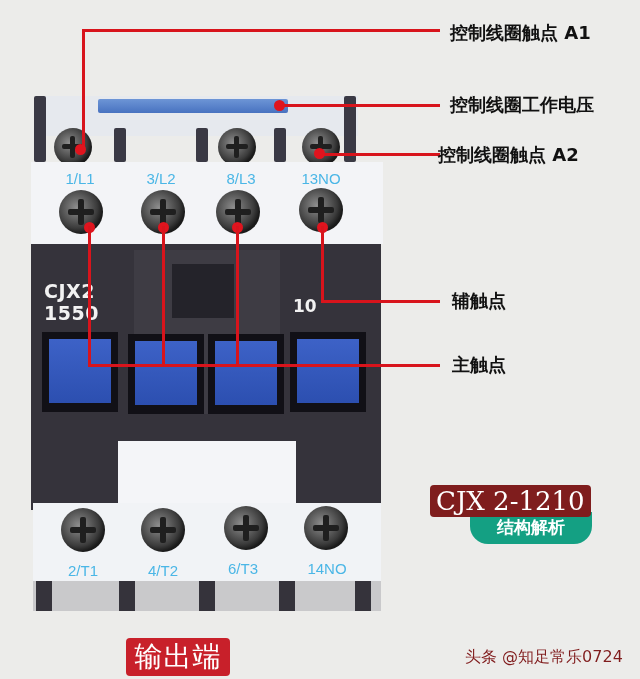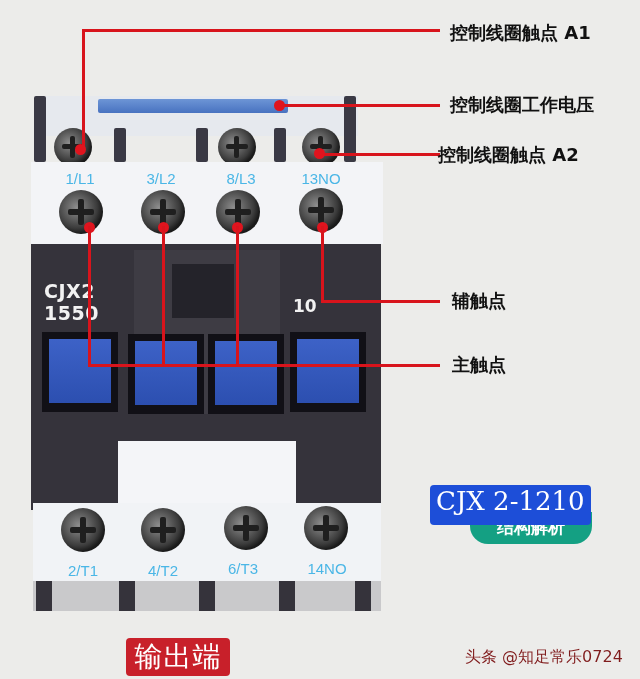--- a/index.html
+++ b/index.html
@@ -26,21 +26,21 @@
   .screw::before,.screw::after{content:"";position:absolute;background:#1f1f1f;border-radius:2px;}
   .screw::before{left:9px;top:19px;width:26px;height:6px;}
   .screw::after{left:19px;top:9px;width:6px;height:26px;}
   .screw.sm{width:38px;height:38px;}
   .screw.sm::before{left:8px;top:16px;width:22px;height:5px;}
   .screw.sm::after{left:16px;top:8px;width:5px;height:22px;}
   .term-label{color:#4ab6e6;font:500 15px/18px "Liberation Sans",sans-serif;text-align:center;width:70px;}
   .red-dot{width:11px;height:11px;border-radius:50%;background:#e0141e;}
   .line{background:#d8141c;}
   .callout{color:#111;font:bold 18px/22px "DejaVu Sans",sans-serif;white-space:nowrap;}
-  .teal-title{left:430px;top:485px;padding:0 6px;height:40px;background:#1d4ed8;border-radius:4px;color:#fff;font:26px/32px "DejaVu Serif",serif;}
+  .teal-title{left:430px;top:485px;padding:0 6px;height:32px;background:#7f1d1d;border-radius:4px;color:#fff;font:26px/32px "DejaVu Serif",serif;}
   .teal-pill{left:470px;top:512px;width:122px;height:32px;background:#14a083;border-radius:0 0 18px 18px;color:#fff;text-align:center;font:bold 17px/30px "DejaVu Sans",sans-serif;}
   .out-badge{left:126px;top:638px;width:104px;height:38px;background:#c8202a;border-radius:4px;color:#fff;font:28px/38px "DejaVu Sans",sans-serif;text-align:center;letter-spacing:1px;}
   .watermark{left:465px;top:647px;color:#7f1d1d;font:16px/20px "DejaVu Sans",sans-serif;text-shadow:0 0 1px #fff;}
 </style>
 </head>
 <body>
 
 <div class="abs">
   <div class="abs top-cap"></div>
   <div class="abs post" style="left:34px;top:96px;height:66px;"></div>

